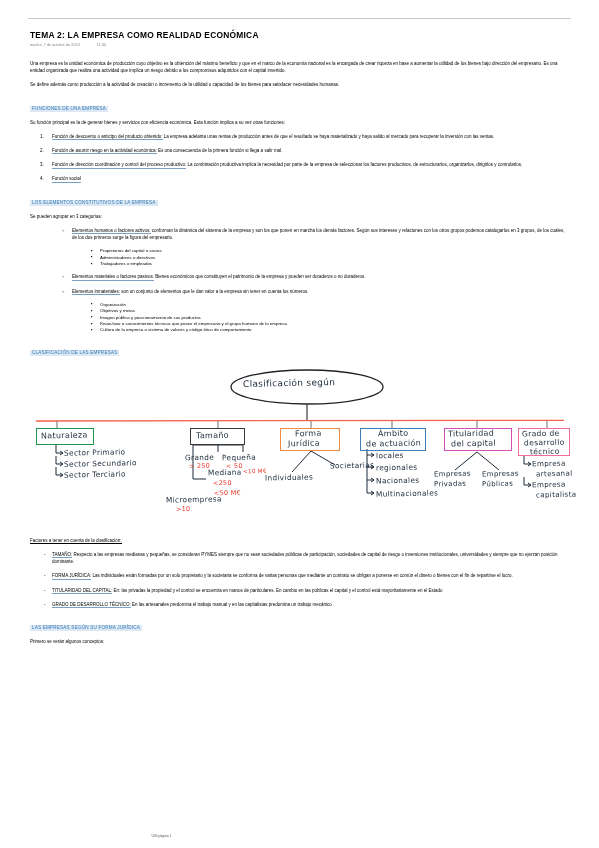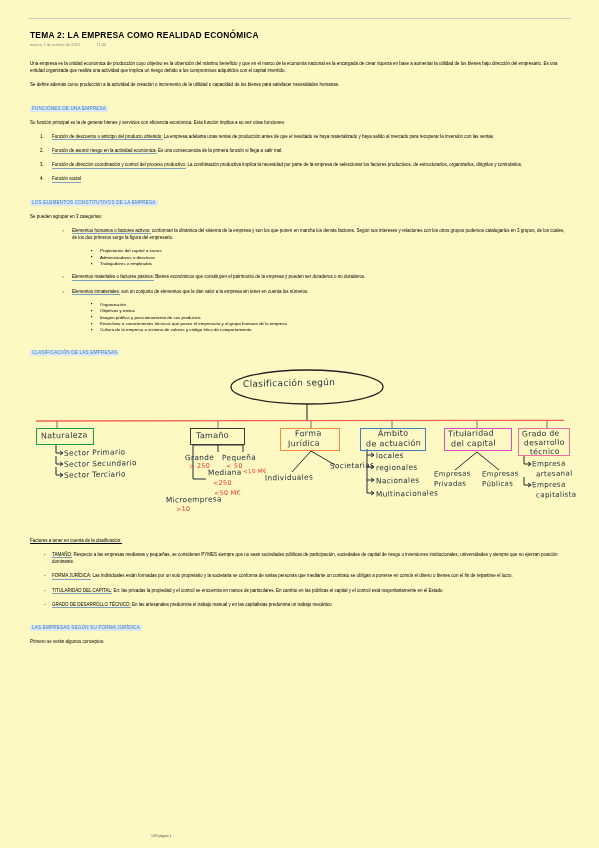--- a/index.html
+++ b/index.html
@@ -1,20 +1,20 @@
 <!DOCTYPE html>
 <html lang="es"><head>
 <meta charset="utf-8">
 <style>
   html,body{margin:0;padding:0;background:#8a8a8a;}
   body{font-family:"Liberation Sans",sans-serif;}
   .page{
     position:relative;
     width:599px;height:848px;
-    background:#fef9c3;
+    background:#ffffff;
     overflow:hidden;
     box-sizing:border-box;
   }
   .topline{
     position:absolute;left:28px;right:28px;top:18px;
     border-top:1px solid #c9c9c9;height:0;
   }
   .content{position:absolute;left:30px;top:30px;width:540px;}
 
   .doc-title{

